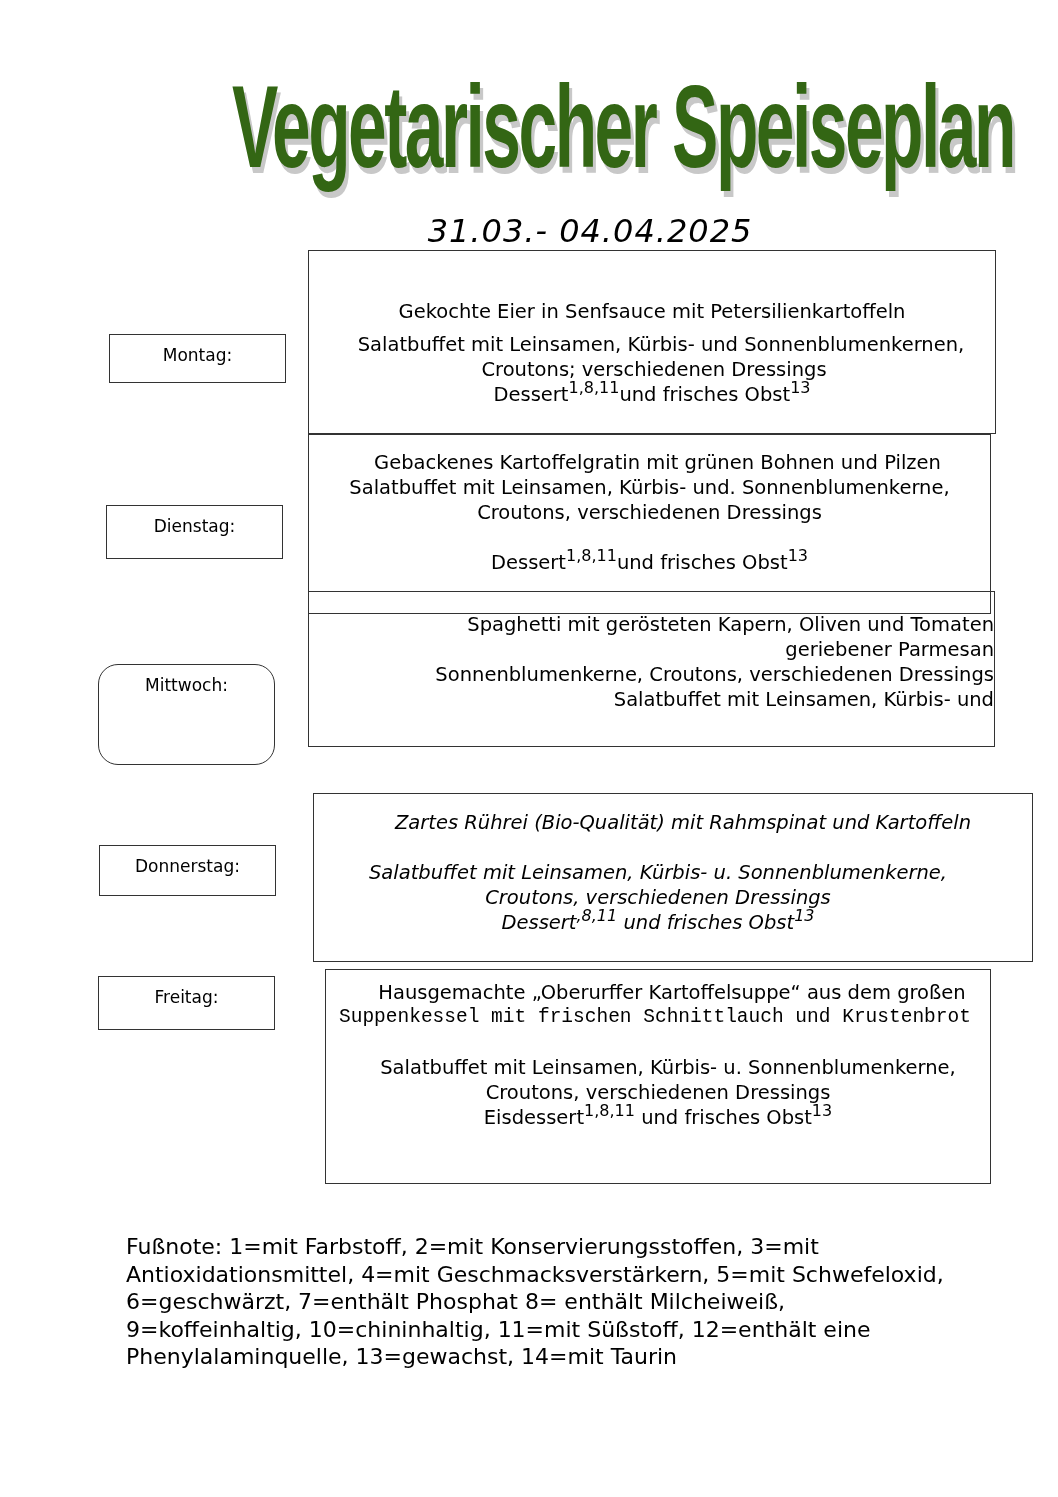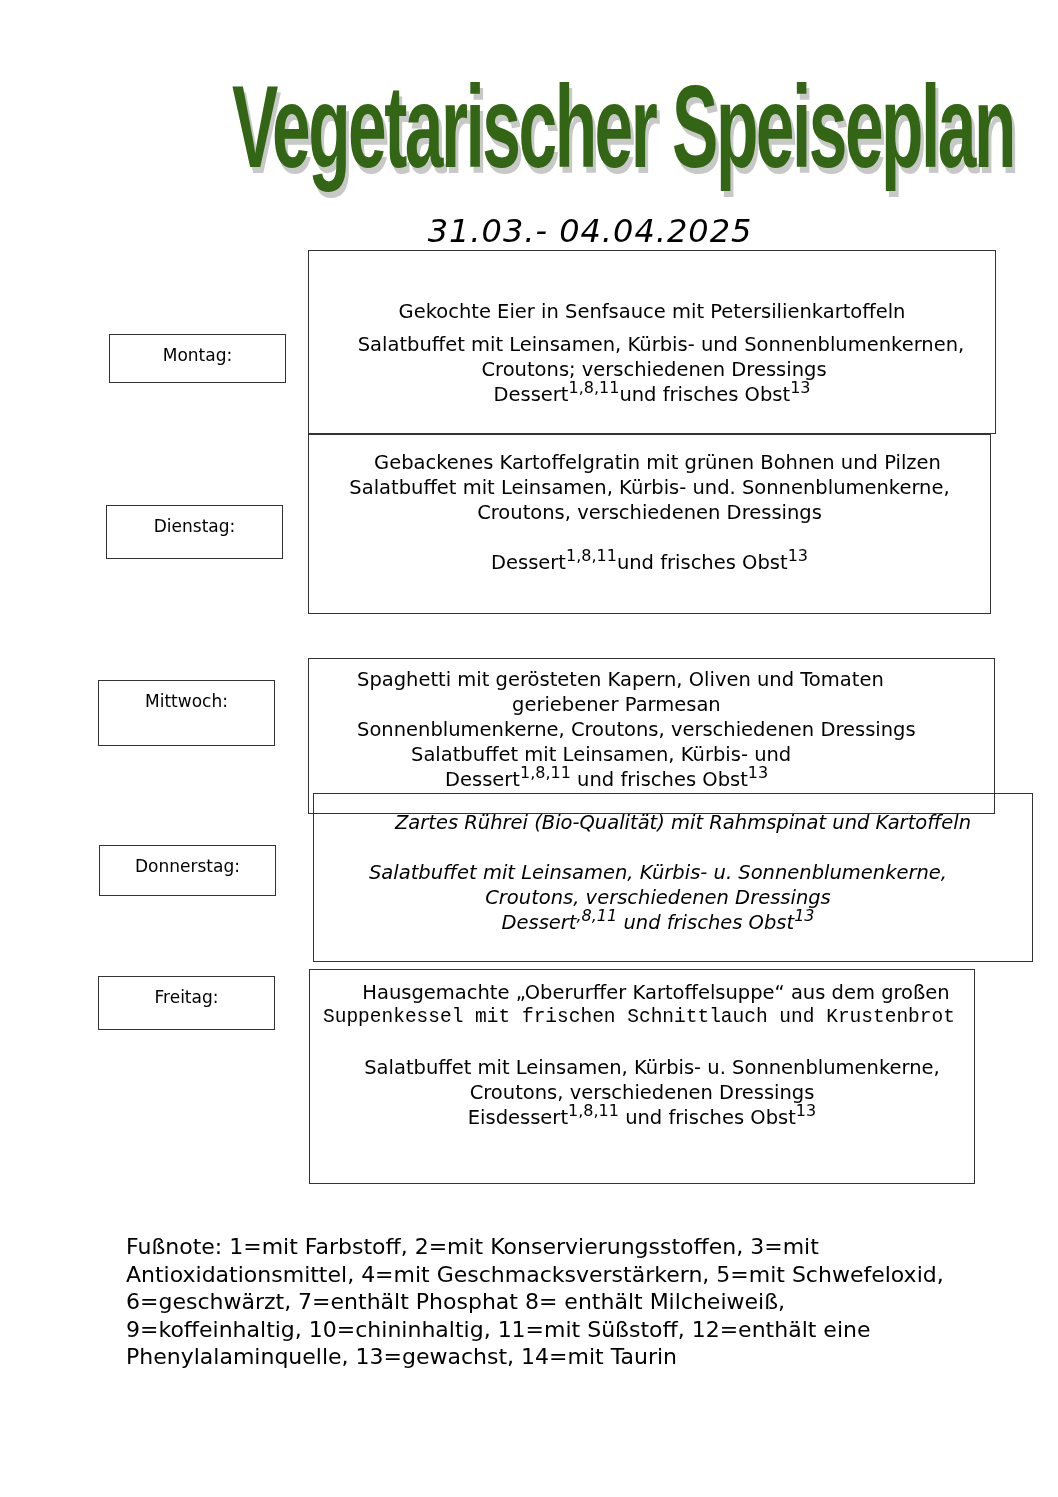--- a/index.html
+++ b/index.html
@@ -59,50 +59,47 @@
 <div class="menu-box" style="left:308px; top:434px; width:683px; height:180px; padding-top:15px;text-align:center;">
   <p style="padding-left:16px;">Gebackenes Kartoffelgratin mit grünen Bohnen und Pilzen</p>
   <p>Salatbuffet mit Leinsamen, Kürbis- und. Sonnenblumenkerne,</p>
   <p>Croutons, verschiedenen Dressings</p>
   <p>&nbsp;</p>
   <p>
     <span>Dessert</span><sup>1,8,11</sup><span>und frisches Obst</span><sup>13</sup>
   </p>
 </div>
 
-<div class="day-label" style="left:98px; top:680px; width:177px; height:66px;">
+<div class="day-label" style="left:98px; top:664px; width:177px; height:101px;border-radius:20px;">
   <span>Mittwoch:</span>
 </div>
-<div class="menu-box" style="left:308px; top:658px; width:687px; height:156px; padding-top:8px; text-align:left;">
+<div class="menu-box" style="left:308px; top:591px; width:687px; height:156px; padding-top:20px; text-align:right;">
   <p style="padding-left:48px;">Spaghetti mit gerösteten Kapern, Oliven und Tomaten</p>
   <p style="padding-left:203px;">geriebener Parmesan</p>
   <p style="padding-left:48px;">Sonnenblumenkerne, Croutons, verschiedenen Dressings</p>
   <p style="padding-left:102px;">Salatbuffet mit Leinsamen, Kürbis- und</p>
-  <p style="padding-left:136px;">
-    <span>Dessert</span><sup>1,8,11</sup><span> und frisches Obst</span><sup>13</sup>
-  </p>
 </div>
 
 <div class="day-label" style="left:99px; top:845px; width:177px; height:51px;">
   <span>Donnerstag:</span>
 </div>
 <div class="menu-box" style="left:313px; top:793px; width:720px; height:169px; padding-top:16px;font-style:italic;">
   <p style="padding-left:20px;">Zartes Rührei (Bio-Qualität) mit Rahmspinat und Kartoffeln</p>
   <p>&nbsp;</p>
   <p style="padding-right:30px;">Salatbuffet mit Leinsamen, Kürbis- u. Sonnenblumenkerne,</p>
   <p style="padding-right:30px;">Croutons, verschiedenen Dressings</p>
   <p style="padding-right:30px;">
     <span>Dessert</span><sup>,8,11</sup><span> und frisches Obst</span><sup>13</sup>
   </p>
 </div>
 
 <div class="day-label" style="left:98px; top:976px; width:177px; height:54px;">
   <span>Freitag:</span>
 </div>
-<div class="menu-box" style="left:309px; top:969px; width:666px; height:215px; padding-top:10px;">
+<div class="menu-box" style="left:325px; top:969px; width:666px; height:215px; padding-top:10px;">
   <p style="padding-left:28px;">Hausgemachte „Oberurffer Kartoffelsuppe“ aus dem großen</p>
   <p style="text-align:left; padding-left:13px;font-family:Liberation Mono, monospace;">Suppenkessel mit frischen Schnittlauch und Krustenbrot</p>
   <p>&nbsp;</p>
   <p style="padding-left:20px;">Salatbuffet mit Leinsamen, Kürbis- u. Sonnenblumenkerne,</p>
   <p>Croutons, verschiedenen Dressings</p>
   <p>
     <span>Eisdessert</span><sup>1,8,11</sup><span> und frisches Obst</span><sup>13</sup>
   </p>
 </div>
 

